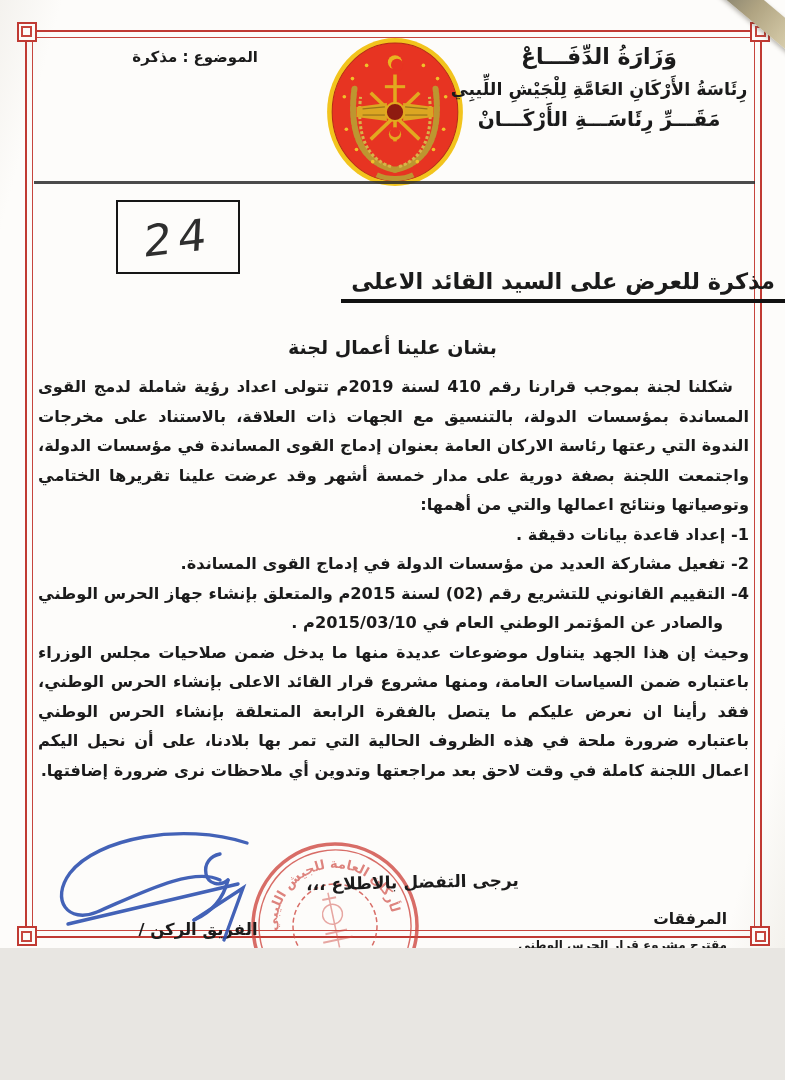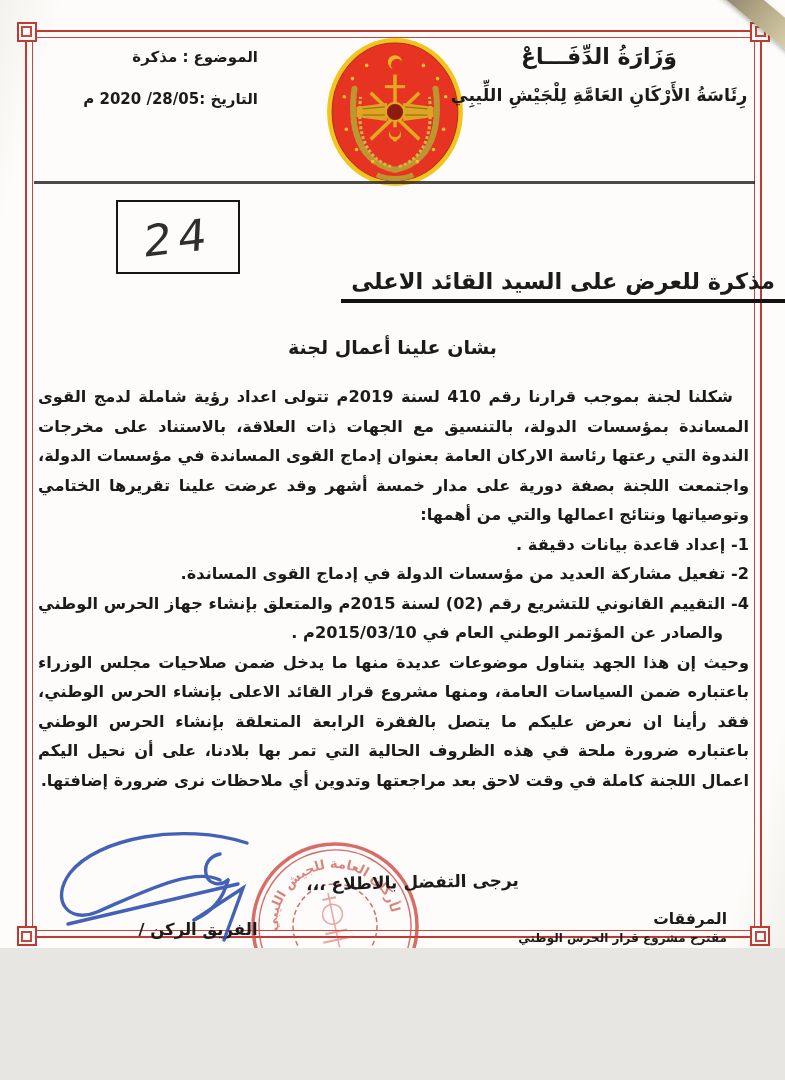--- a/index.html
+++ b/index.html
@@ -24,50 +24,50 @@
     background:linear-gradient(90deg,#54524a 0%,#7d7a6a 25%,#b0a482 55%,#cfc4a2 80%,#e4dcc2 100%);
     transform:rotate(40deg); border-radius:3px 12px 12px 3px; z-index:6;
     box-shadow:0 2px 4px rgba(60,55,40,.35);}
   
   .meta{position:absolute; top:48px; left:40px; width:218px; direction:rtl; text-align:right;
     font-weight:bold; font-size:15px; z-index:3;}
   .meta div{margin-bottom:24px; white-space:nowrap;}
   .emblem{position:absolute; top:36px; left:322px; width:146px; height:152px; z-index:3;}
   .letterhead{position:absolute; top:44px; right:36px; width:300px; direction:rtl;
     text-align:center; font-weight:bold; z-index:3;}
-  .lh1{font-size:22px; letter-spacing:1px; margin-bottom:16px;}
+  .lh1{font-size:22px; letter-spacing:1px; margin-bottom:10px;}
   .lh2{font-size:17.5px; margin-bottom:8px;}
   .lh3{font-size:20px; letter-spacing:1px;}
   .divider{position:absolute; top:181px; left:34px; right:30px; height:3px;
     background:#2c2c2c; opacity:.85; z-index:3;}
   
   .numbox{position:absolute; top:200px; left:116px; width:120px; height:70px;
     border:2.5px solid #161616; transform:rotate(-1.5deeg); z-index:3;
     display:flex; align-items:center; justify-content:center;}
   .numbox span{font-size:44px; color:#2e2e2e; transform:skewX(-10deg) rotate(-7deg);
     font-weight:500; letter-spacing:6px;}
   
   .title-wrap{position:absolute; top:268px; left:16px; right:0; text-align:right; z-index:3;}
   .title{display:inline-block; font-size:22.5px; font-weight:bold; padding:0 10px 5px 10px;
     border-bottom:4px solid #111; direction:rtl;}
   .subtitle{position:absolute; top:336px; left:0; right:0; text-align:center;
     font-size:19px; font-weight:bold; direction:rtl; z-index:3;}
   
-  .body-text{position:absolute; top:382px; left:38px; right:36px; direction:rtl;
+  .body-text{position:absolute; top:372px; left:38px; right:36px; direction:rtl;
     font-size:16.2px; font-weight:bold; line-height:29.5px; text-align:justify; z-index:3;}
   .body-text p{margin:0;}
   .p1{text-indent:16px;}
   .list-item{padding-right:26px; text-indent:-26px; text-align:justify;}
   .body-text p, .list-item{text-align-last:right;}
   
   .closing{position:absolute; top:872px; left:40px; right:0; text-align:center;
     font-size:17px; font-weight:bold; direction:rtl; transform:rotate(-1.2deg); z-index:4;}
   .attachments{position:absolute; top:910px; right:58px; width:230px; direction:rtl;
     text-align:right; z-index:4;}
-  .attach-heading{font-size:15.5px; font-weight:bold; margin-bottom:3px; margin-left:12px;}
+  .attach-heading{font-size:15.5px; font-weight:bold; margin-bottom:10px; margin-left:12px;}
   .attach-item{font-size:12px; font-weight:bold;}
   .sigblock{position:absolute; top:920px; left:68px; width:300px; text-align:center;
     direction:rtl; font-weight:bold; z-index:4;}
   .sig-rank{font-size:16.5px; margin-bottom:10px; margin-right:40px;}
   .sig-name{font-size:14px; margin-bottom:8px;}
   .sig-title{font-size:16px; display:inline-block; border-bottom:2.5px solid #111; padding-bottom:3px;}
   .signature-svg{position:absolute; top:828px; left:42px; z-index:5;}
   .stamp{position:absolute; top:836px; left:246px; z-index:3; opacity:.8;}
 </style>
 </head>
@@ -80,21 +80,20 @@
   </div>
   <div class="knot tl"></div>
   <div class="knot tr"></div>
   <div class="knot bl"></div>
   <div class="knot br"></div>
 
   <div class="pen"></div>
 
   <div class="meta">
     <div>الموضوع : مذكرة</div>
-    <div>التاريخ :28/05/ 2020 م</div>
   </div>
 
   <div class="emblem">
     <svg width="146" height="152" viewBox="0 0 140 150">
       <ellipse cx="70" cy="75" rx="67" ry="73" fill="#f2c41d"></ellipse>
       <ellipse cx="70" cy="75" rx="62" ry="68" fill="#e73422" stroke="#b52a1a" stroke-width="1"></ellipse>
       <path d="M70,132 C38,126 24,96 30,52" fill="none" stroke="#bd9630" stroke-width="6" stroke-dasharray="4 2.5" stroke-linecap="round"></path>
       <path d="M70,132 C102,126 116,96 110,52" fill="none" stroke="#bd9630" stroke-width="6" stroke-dasharray="4 2.5" stroke-linecap="round"></path>
       <path d="M66,129 C42,121 32,98 36,60" fill="none" stroke="#d8b349" stroke-width="3" stroke-dasharray="3 2"></path>
       <path d="M74,129 C98,121 108,98 104,60" fill="none" stroke="#d8b349" stroke-width="3" stroke-dasharray="3 2"></path>
@@ -127,20 +126,21 @@
       <line x1="102" y1="78" x2="80" y2="78" stroke="#9a731a" stroke-width="1.2"></line>
       <circle cx="70" cy="75" r="9" fill="#8e1b10" stroke="#e2a91f" stroke-width="2"></circle>
       <circle cx="70" cy="97" r="6" fill="#e2a91f"></circle>
       <circle cx="70" cy="95" r="5" fill="#e73422"></circle>
     </svg>
   </div>
 
   <div class="letterhead">
     <div class="lh1">وَزَارَةُ الدِّفَـــاعْ</div>
     <div class="lh2">رِئَاسَةُ الأَرْكَانِ العَامَّةِ لِلْجَيْشِ اللِّيبِي</div>
+    <div class="lh3">مَقَـــرِّ رِئَاسَـــةِ الأَرْكَـــانْ</div>
   </div>
 
   <div class="divider"></div>
 
   <div class="numbox">
     <span>24</span>
   </div>
 
   <div class="title-wrap">
     <span class="title">مذكرة للعرض على السيد القائد الاعلى</span>

